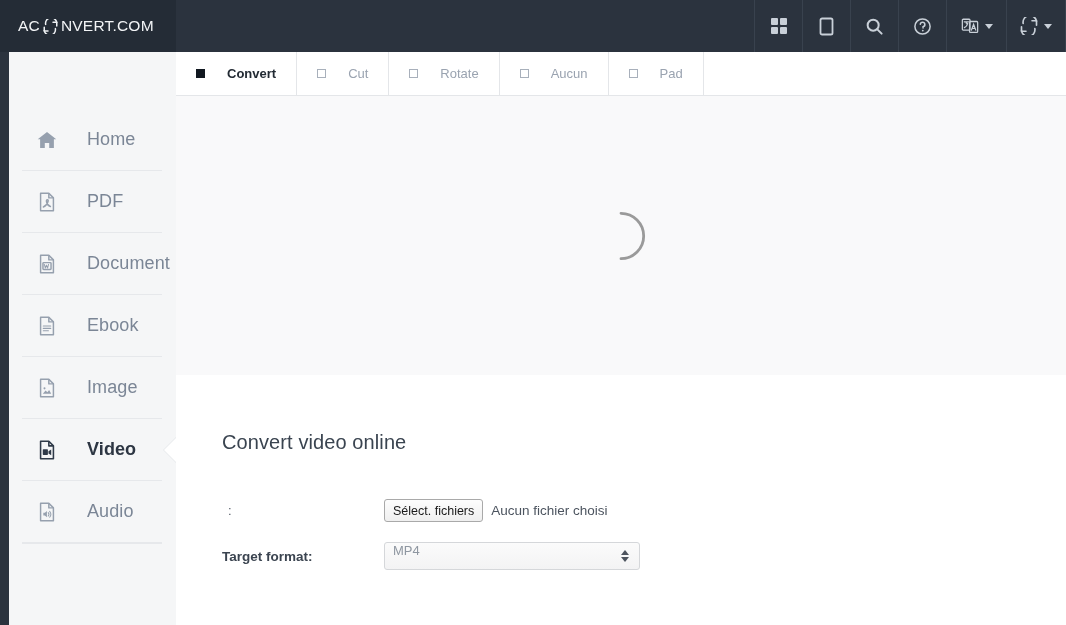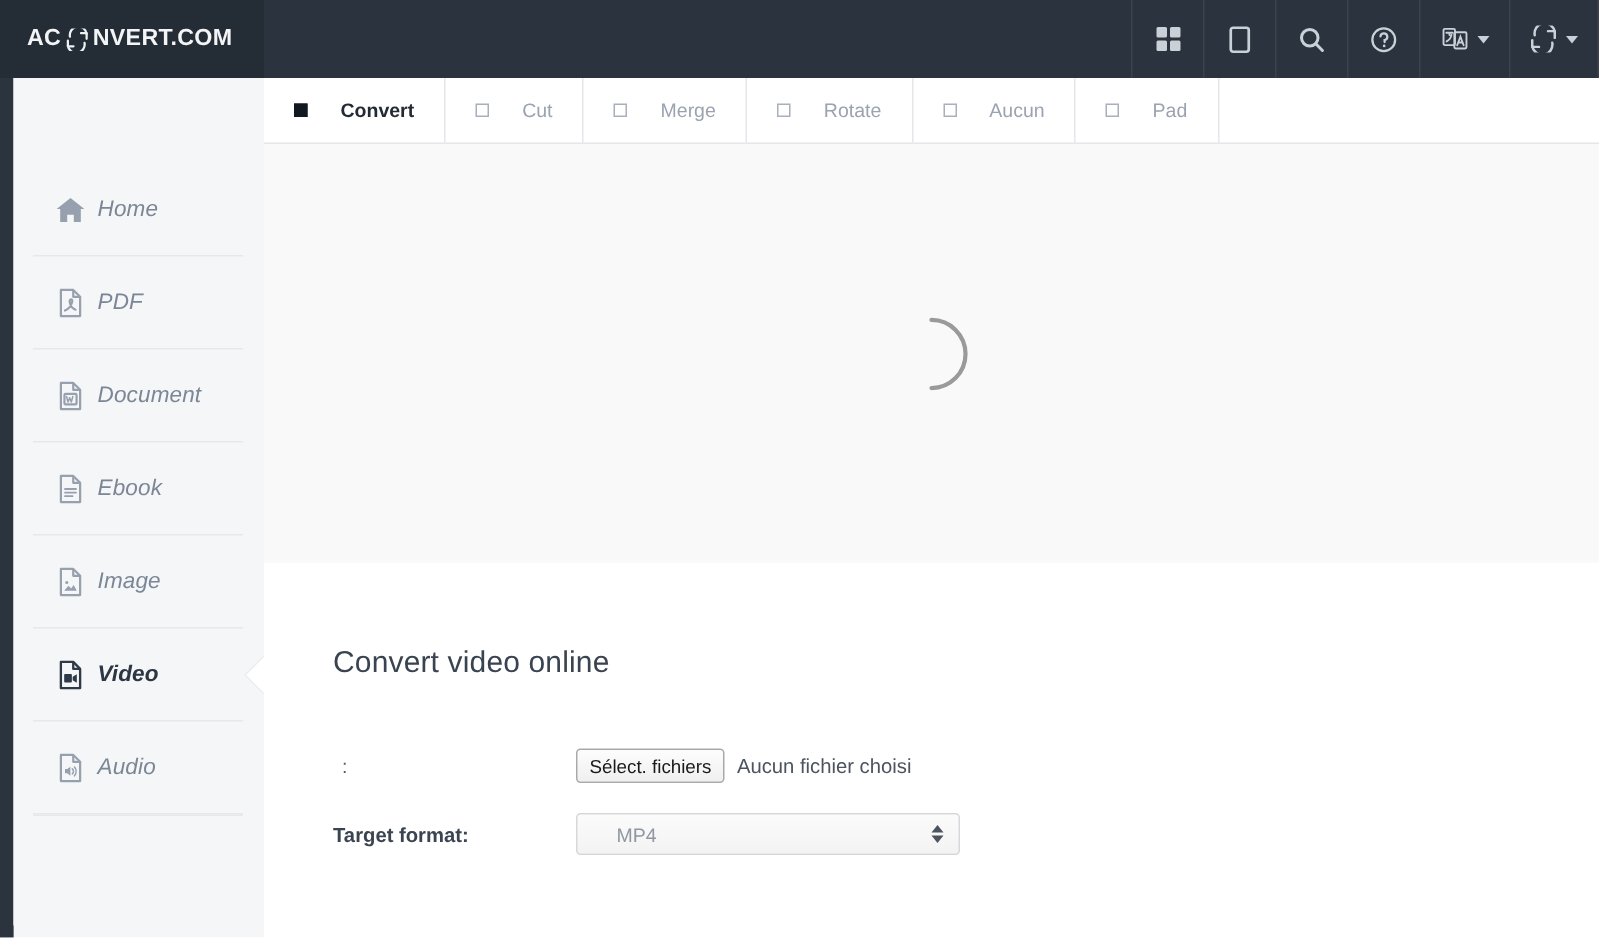--- a/index.html
+++ b/index.html
@@ -22,21 +22,21 @@
   }
   .topbar-left {
     width: 176px; height: 52px;
     display: flex; align-items: center;
     padding-left: 18px;
     background: #242c36;
   }
   .brand {
     color: #f2f4f6;
     font-size: 15.5px;
-    font-weight: bold;
+    font-weight: normal;
     letter-spacing: .2px;
     display: flex; align-items: center; gap: 1px;
     white-space: nowrap;
   }
   .brand .logo-ico { display:inline-flex; align-items:center; margin: 0 2px; }
   .topbar-spacer { flex: 1 1 auto; }
   .topbar-right { display: flex; align-items: stretch; height: 52px; }
   .tb-btn {
     width: 48px; height: 52px;
     display: flex; align-items: center; justify-content: center;
@@ -73,25 +73,24 @@
     padding-left: 26px;
     cursor: pointer;
   }
   .side-item .s-ico {
     width: 24px; height: 24px;
     display:flex; align-items:center; justify-content:center;
     color: #96a0ae;
     flex: 0 0 auto;
   }
   .side-item .s-label {
-    margin-left: 6px;
-    font-size: 15px;
+    margin-left: 28px;
+    font-size: 18px;
     color: #7b8696;
     letter-spacing: .1px;
-    font-style: italic;
   }
   .side-item.active .s-ico { color: #2f3a49; }
   .side-item.active .s-label { color: #2d3643; font-weight: bold; }
   .side-div {
     height: 1px; margin: 0 14px 0 13px;
     background: #e6e8eb;
   }
   .active-arrow {
     position: absolute;
     right: -1px; top: 50%;
@@ -217,22 +216,22 @@
     margin-left: 8px;
     font-size: 13.5px;
     color: #4c545f;
   }
 
   .select-target {
     width: 256px; height: 28px;
     background: linear-gradient(#fbfbfb,#f3f3f4);
     border: 1px solid #d5d7da;
     border-radius: 3px;
-    display: flex; align-items: center;
-    padding: 0 26px;
+    display: flex; 
+    padding: 0 8px;
     font-size: 13px;
     color: #8f97a1;
     cursor: pointer;
     position: relative;
   }
   .select-arrows {
     position: absolute; right: 10px; top: 50%;
     transform: translateY(-50%);
     display:flex; flex-direction: column; gap: 2px;
   }
@@ -423,24 +422,20 @@
       <div class="tab active">
         <span class="sq"></span>
         <span>Convert</span>
       </div>
       <div class="tab">
         <span class="sq"></span>
         <span>Cut</span>
       </div>
       <div class="tab">
         <span class="sq"></span>
-        <span>Merge</span>
-      </div>
-      <div class="tab">
-        <span class="sq"></span>
         <span>Rotate</span>
       </div>
       <div class="tab">
         <span class="sq"></span>
         <span>Aucun</span>
       </div>
       <div class="tab">
         <span class="sq"></span>
         <span>Pad</span>
       </div>

